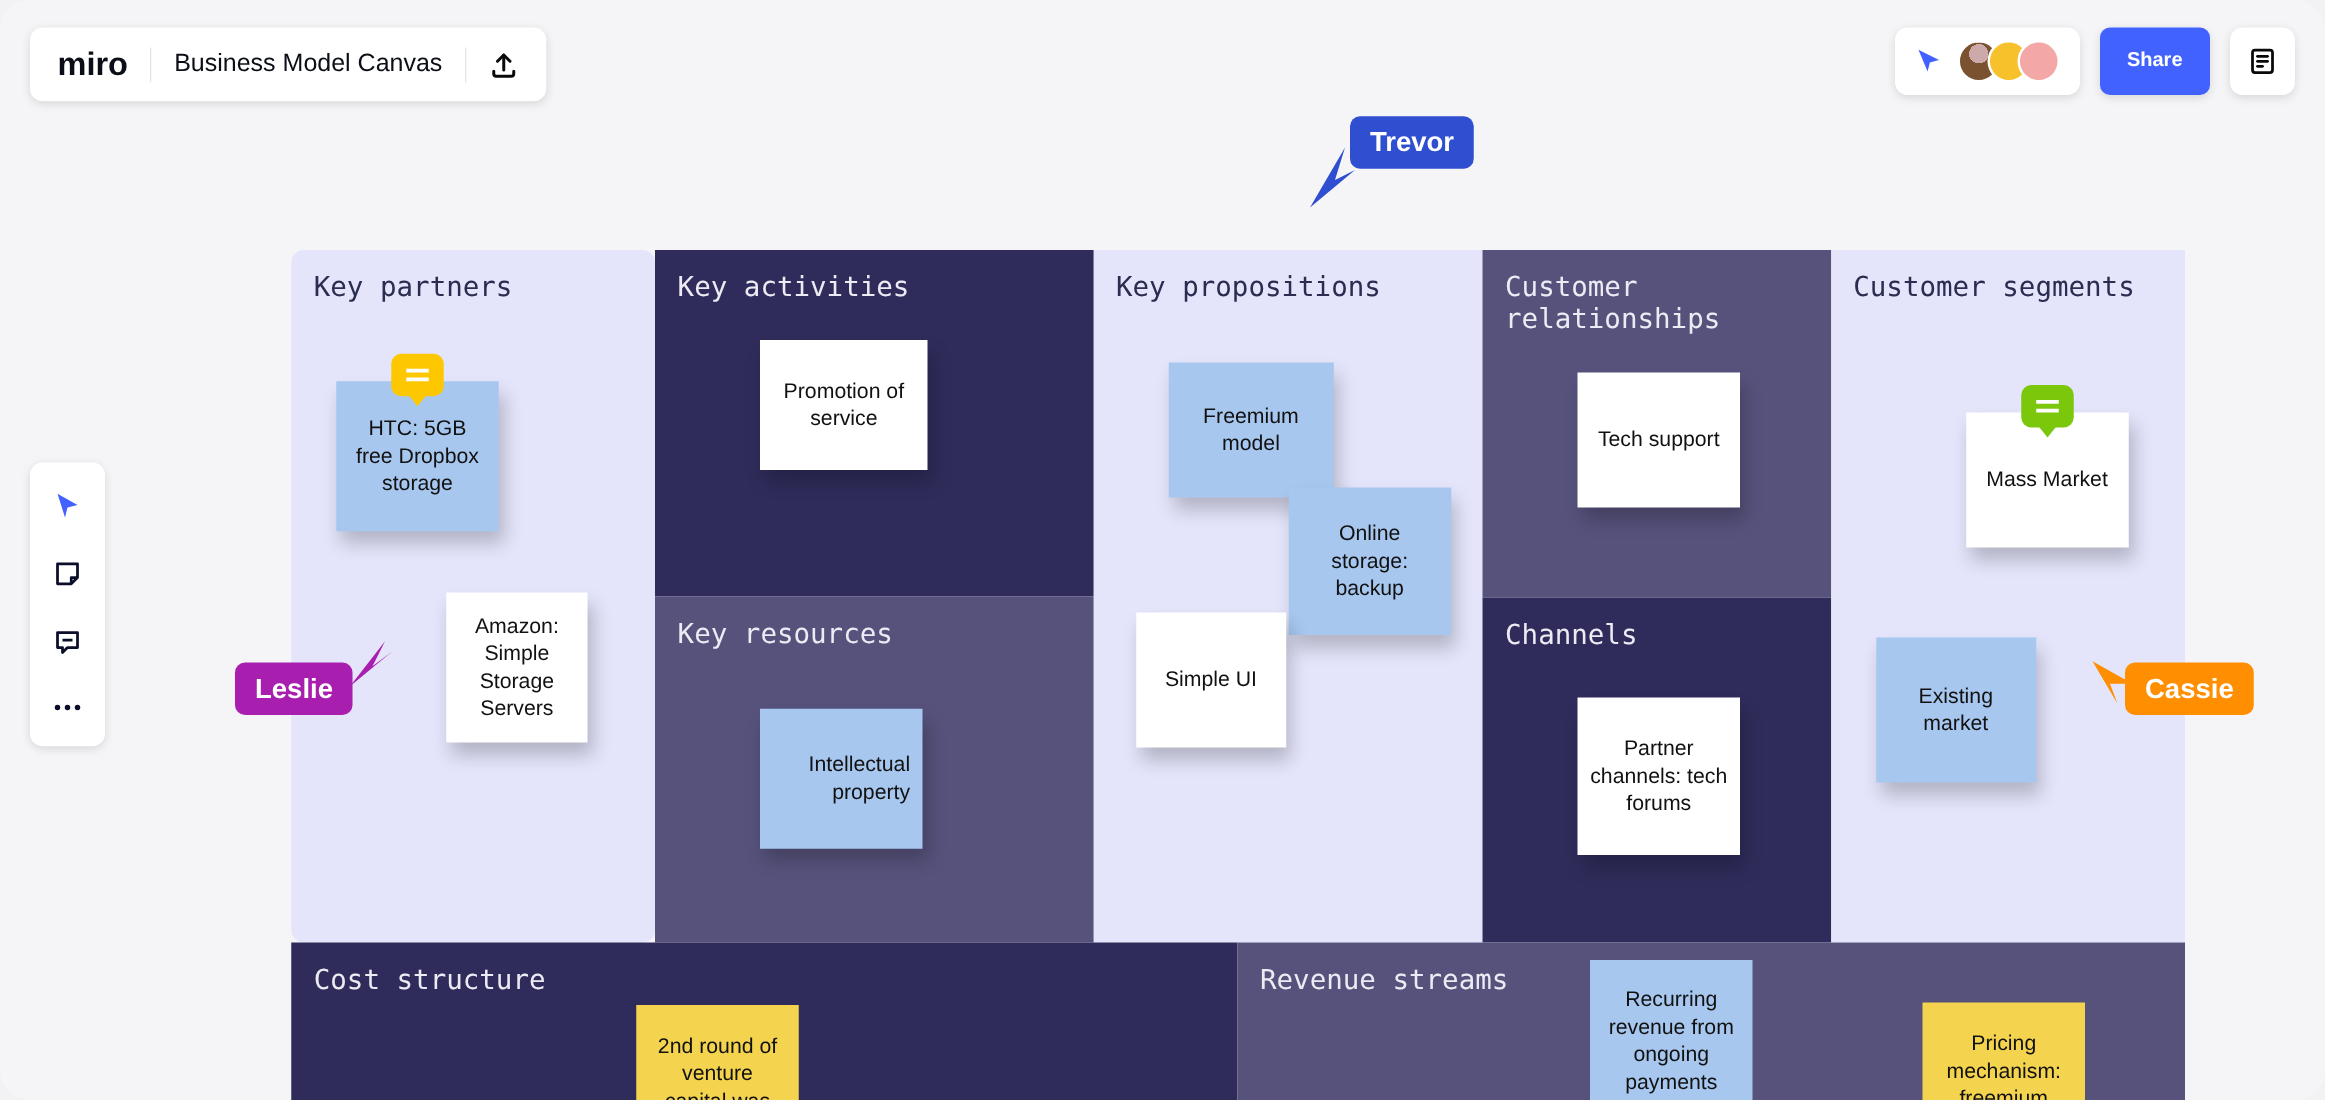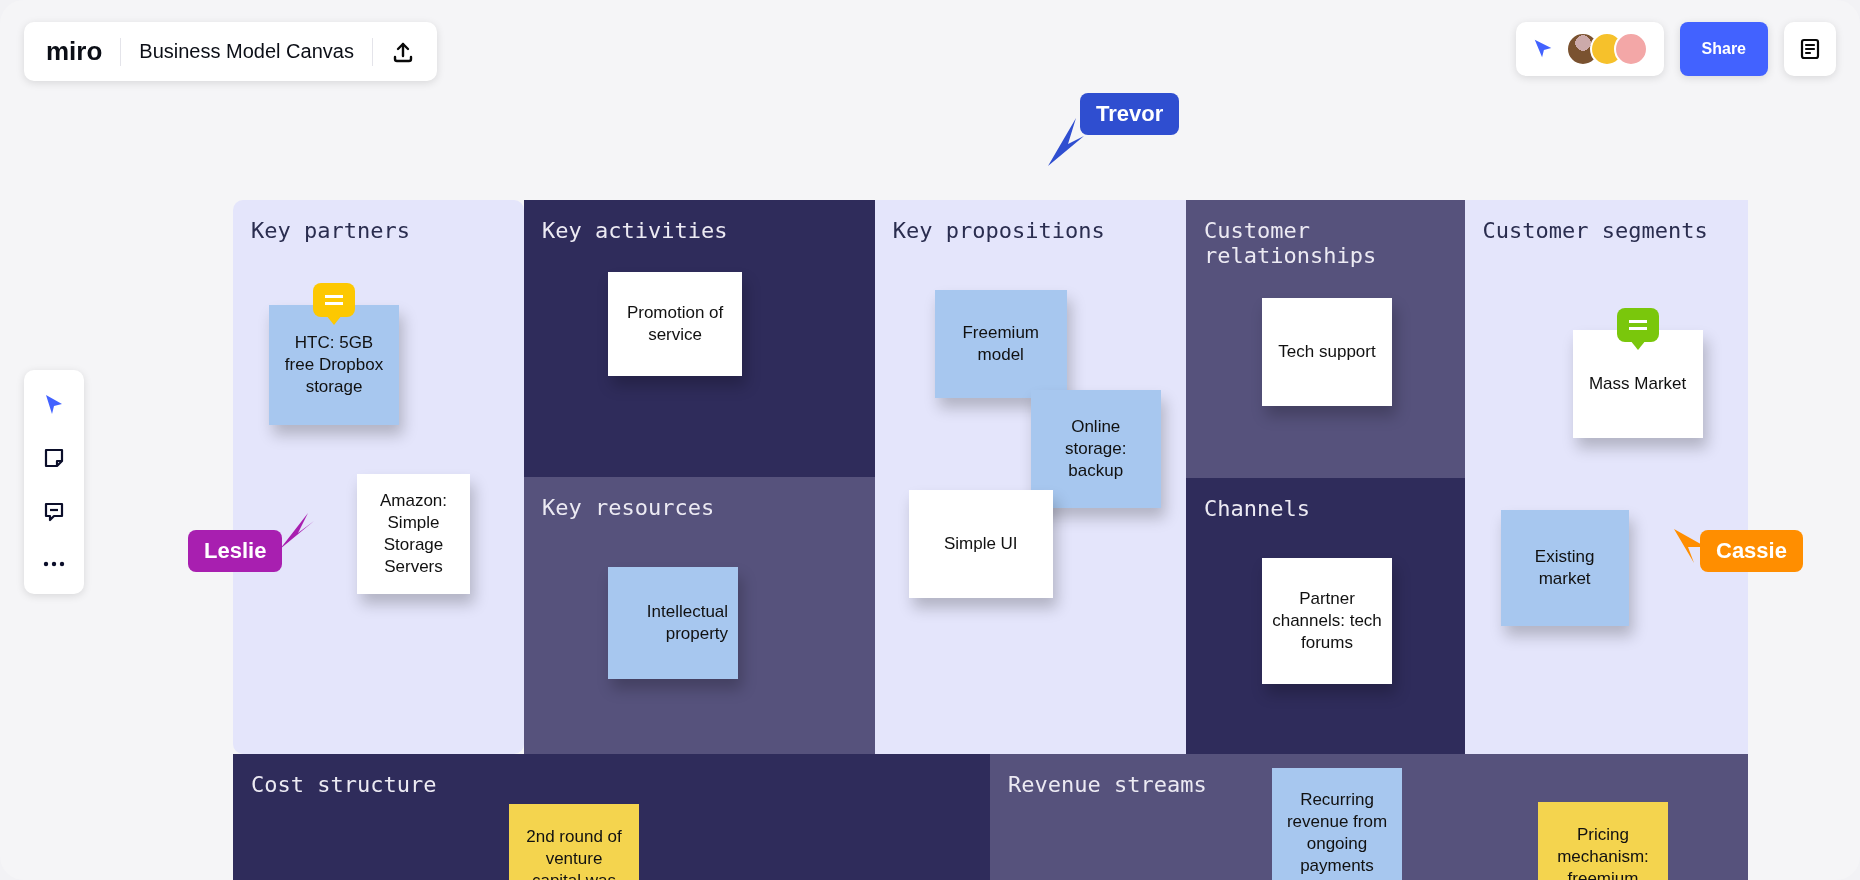--- a/index.html
+++ b/index.html
@@ -207,21 +207,21 @@
     </div>
 
     <div class="section light" style="width:324px;">
       <div class="s-title">Key propositions</div>
       <div class="note blue" style="left:60px; top:90px; width:132px; min-height:108px;">
         <span>Freemium model</span>
       </div>
       <div class="note blue" style="left:156px; top:190px; min-height:118px;">
         <span>Online storage: backup</span>
       </div>
-      <div class="note white" style="left:34px; top:290px; width:144px; min-height:108px;">
+      <div class="note white" style="left:34px; top:290px; width:120px; min-height:108px;">
         <span>Simple UI</span>
       </div>
     </div>
 
     <div class="col" style="width:290px;">
       <div class="section mid" style="height:278px;">
         <div class="s-title">Customer relationships</div>
         <div class="note white" style="left:76px; top:98px; min-height:108px;">
           <span>Tech support</span>
         </div>

